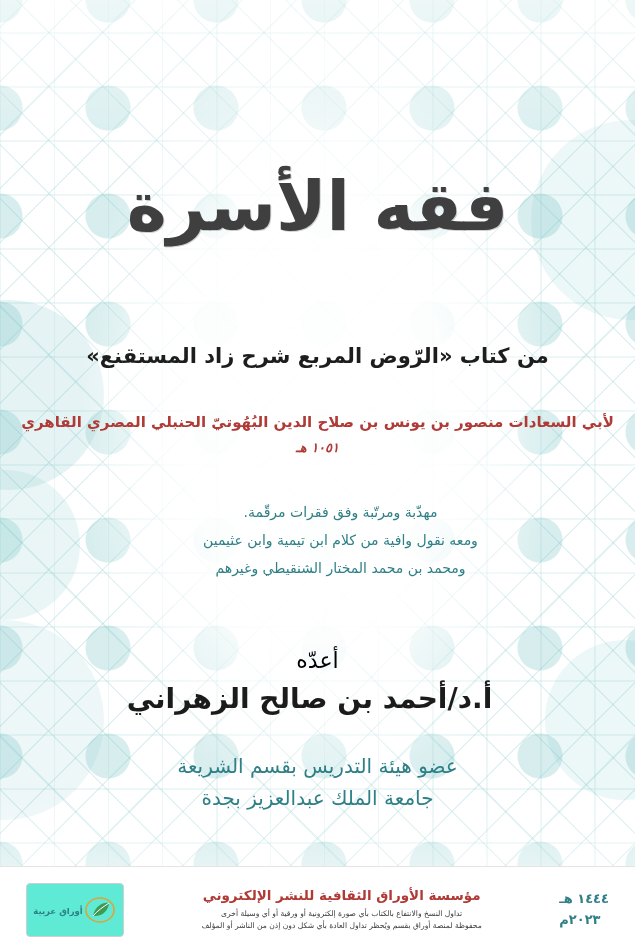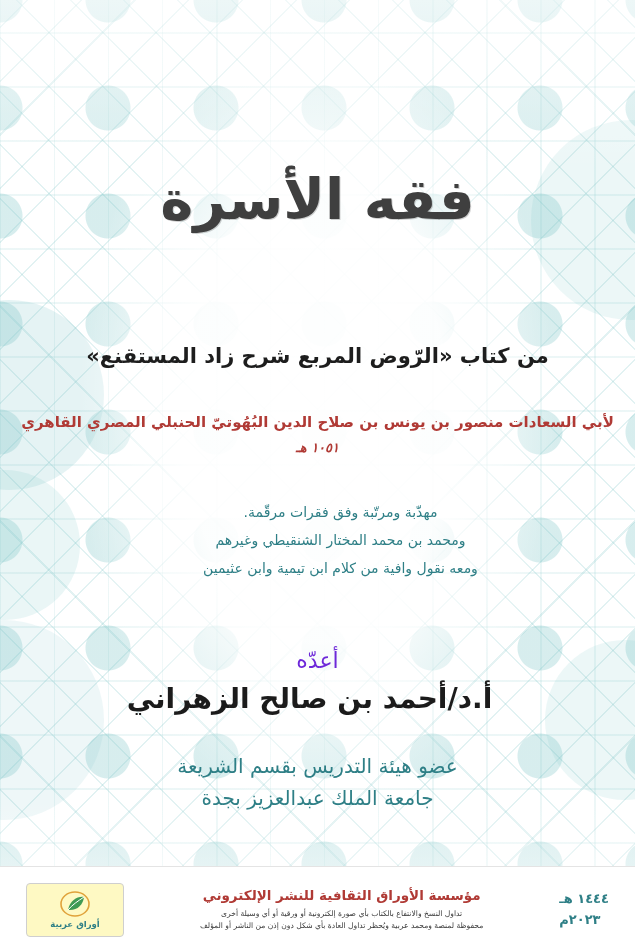--- a/index.html
+++ b/index.html
@@ -60,21 +60,21 @@
     height: 100%;
     text-align: center;
   }
 
   .main-title {
     position: absolute;
     top: 168px;
     left: 0; right: 0;
     font-family: "DejaVu Sans", "Liberation Sans", sans-serif;
     font-weight: bold;
-    font-size: 56px;
+    font-size: 68px;
     line-height: 1.15;
     color: #3f3f3f;
     letter-spacing: 0;
     text-shadow: 1px 1px 0 rgba(0,0,0,0.18);
   }
 
   .subtitle {
     position: absolute;
     top: 344px;
     left: 0; right: 0;
@@ -110,21 +110,21 @@
     color: #2e7f86;
     line-height: 2.0;
   }
   .notes div { margin: 0; padding-left: 46px; }
 
   .prep-label {
     position: absolute;
     top: 648px;
     left: 0; right: 0;
     font-size: 22px;
-    color: #6d28d9;
+    color: #000000;
   }
   .prep-name {
     position: absolute;
     top: 682px;
     left: 0; right: 16px;
     font-size: 28px;
     font-weight: bold;
     color: #1b1b1b;
   }
   .affiliation {
@@ -173,24 +173,24 @@
     font-size: 7.6px;
     color: #3a3a3a;
     line-height: 1.55;
   }
   .logo-box {
     width: 96px;
     height: 52px;
     border: 1px solid #cfcfcf;
     border-radius: 4px;
     display: flex;
-    flex-direction: column;
+    flex-direction: row;
     align-items: center;
     justify-content: center;
-    background: #fef9c3;
+    background: #5eead4;
     text-align: right;
   }
   .logo-mark {
     width: 34px;
     height: 26px;
     display: block;
   }
   .logo-text {
     font-size: 8.5px;
     color: #2e7f86;
@@ -215,22 +215,22 @@
 
     <div class="main-title">فقه الأسرة</div>
 
     <div class="subtitle">من كتاب «الرّوض المربع شرح زاد المستقنع»</div>
 
     <div class="author-line">لأبي السعادات منصور بن يونس بن صلاح الدين  البُهُوتيّ الحنبلي المصري القاهري</div>
     <div class="author-year">١٠٥١ هـ</div>
 
     <div class="notes">
       <div>مهذّبة ومرتّبة وفق فقرات مرقّمة.</div>
+      <div>ومعه نقول وافية من كلام ابن تيمية وابن عثيمين</div>
       <div>ومحمد بن محمد المختار الشنقيطي وغيرهم</div>
-      <div>ومعه نقول وافية من كلام ابن تيمية وابن عثيمين</div>
     </div>
 
     <div class="prep-label">أعدّه</div>
     <div class="prep-name">أ.د/أحمد بن صالح الزهراني</div>
 
     <div class="affiliation">
       <div>عضو هيئة التدريس بقسم الشريعة</div>
       <div>جامعة الملك عبدالعزيز بجدة</div>
     </div>
 
@@ -239,21 +239,21 @@
   <div class="footer">
 
     <div class="footer-date">
       <div>١٤٤٤ هـ</div>
       <div>٢٠٢٣م</div>
     </div>
 
     <div class="footer-center">
       <div class="pub-name">مؤسسة الأوراق الثقافية للنشر الإلكتروني</div>
       <div class="pub-rights">تداول النسخ والانتفاع بالكتاب بأي صورة إلكترونية أو ورقية أو أي وسيلة أخرى</div>
-      <div class="pub-rights">محفوظة لمنصة ومحمد عربية ويُحظر تداول العادة بأي شكل دون إذن من الناشر أو المؤلف</div>
+      <div class="pub-rights">محفوظة لمنصة أوراق بقسم ويُحظر تداول العادة بأي شكل دون إذن من الناشر أو المؤلف</div>
     </div>
 
     <div class="logo-box">
       <svg class="logo-mark" viewBox="0 0 34 26">
         <ellipse cx="17" cy="13" rx="14" ry="12" fill="none" stroke="#e0a23a" stroke-width="1.6"></ellipse>
         <path d="M10 19 C12 9, 20 5, 26 6 C25 14, 19 20, 10 19 Z" fill="#3f9a54"></path>
         <path d="M10 19 C14 14, 20 10, 26 6" stroke="#ffffff" stroke-width="1" fill="none"></path>
       </svg>
       <div class="logo-text">أوراق عربية</div>
     </div>

